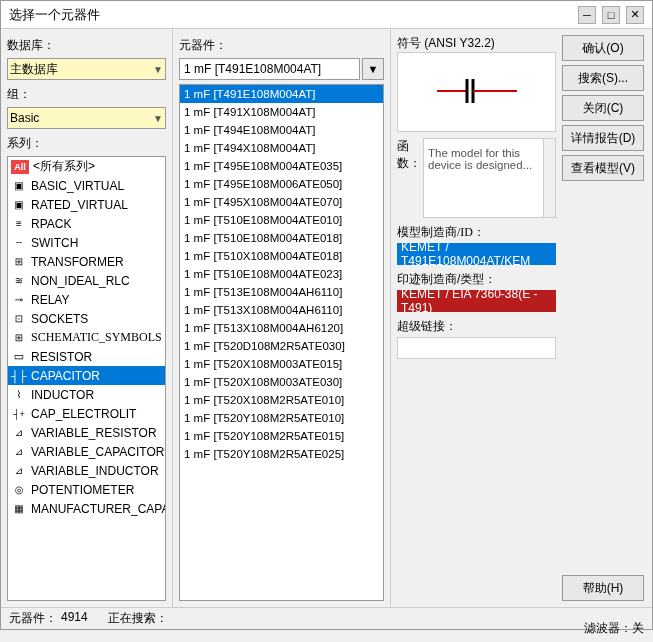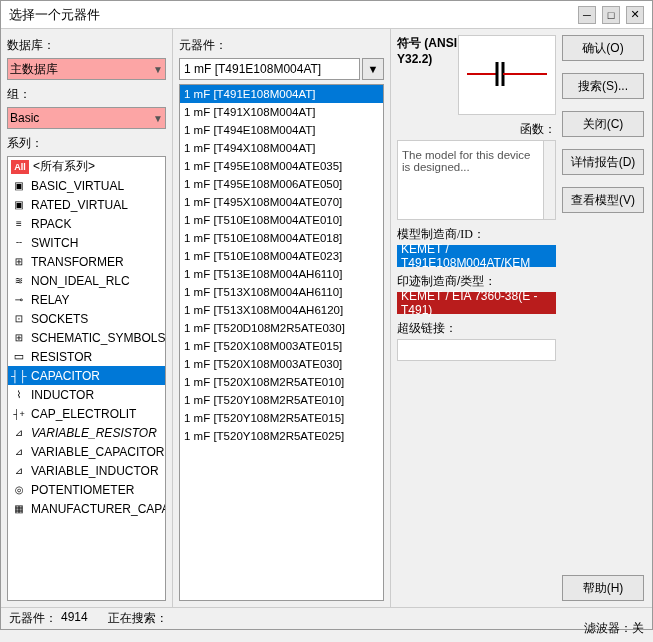--- a/index.html
+++ b/index.html
@@ -64,21 +64,21 @@
     }
     .label-row {
       font-size: 12px;
       color: #000;
       margin-top: 2px;
     }
     .select-box {
       width: 100%;
       height: 22px;
       border: 1px solid #999;
-      background: #fca5a5;
+      background: #fef9c3;
       font-size: 12px;
       padding: 1px 2px;
       display: flex;
       align-items: center;
       justify-content: space-between;
       cursor: pointer;
     }
     .select-arrow {
       font-size: 10px;
       color: #555;
@@ -179,45 +179,43 @@
     .right-panel {
       flex: 1;
       display: flex;
       flex-direction: column;
       padding: 6px;
       gap: 6px;
     }
     .symbol-section {
       border: 0;
       display: flex;
-      flex-direction: row;
-      font-weight: bold;
+      flex-direction: column;
     }
     .symbol-title {
       font-size: 12px;
       color: #000;
     }
     .symbol-box {
       width: 100%;
       height: 80px;
       border: 1px solid #ccc;
       background: #fff;
       display: flex;
       align-items: center;
       justify-content: center;
     }
     .capacitor-symbol svg {
       width: 80px;
       height: 50px;
     }
     .function-section {
       display: flex;
-      flex-direction: column;
+      flex-direction: row;
       gap: 2px;
-      align-items: flex-end;
     }
     .function-title {
       font-size: 12px;
     }
     .function-box {
       border: 1px solid #ccc;
       background: #fff;
       padding: 4px;
       font-size: 11.5px;
       height: 80px;
@@ -279,21 +277,21 @@
     .hyperlink-box {
       border: 1px solid #ccc;
       background: #fff;
       height: 22px;
     }
     
     .buttons-panel {
       width: 90px;
       display: flex;
       flex-direction: column;
-      gap: 12px;
+      gap: 4px;
       padding: 6px 20px 6px 0;
     }
     .action-btn {
       width: 82px;
       height: 26px;
       border: 1px solid #999;
       background: #e8e8e8;
       cursor: pointer;
       font-size: 12px;
       display: flex;
@@ -393,41 +391,41 @@
           <div class="series-item">
             <span class="series-icon">⊸</span>
             <span style="font-size: 12px;">RELAY</span>
           </div>
           <div class="series-item">
             <span class="series-icon">⊡</span>
             <span style="font-size: 12px;">SOCKETS</span>
           </div>
           <div class="series-item">
             <span class="series-icon">⊞</span>
-            <span style="font-size: 12px;">SCHEMATIC_SYMBOLS</span>
+            <span style="font-size: 12px; font-family: Liberation Serif, serif;">SCHEMATIC_SYMBOLS</span>
           </div>
           <div class="series-item">
             <span class="series-icon" style="font-size: 11px;">▭</span>
             <span style="font-size: 12px;">RESISTOR</span>
           </div>
           <div class="series-item selected">
             <span class="series-icon" style="font-size: 11px;">┤├</span>
             <span style="font-size: 12px;">CAPACITOR</span>
           </div>
           <div class="series-item">
             <span class="series-icon">⌇</span>
             <span style="font-size: 12px;">INDUCTOR</span>
           </div>
           <div class="series-item">
             <span class="series-icon" style="font-size: 9px;">┤+</span>
             <span style="font-size: 12px;">CAP_ELECTROLIT</span>
           </div>
           <div class="series-item">
             <span class="series-icon">⊿</span>
-            <span style="font-size: 12px; font-style: italic;">VARIABLE_RESISTOR</span>
+            <span style="font-size: 12px;">VARIABLE_RESISTOR</span>
           </div>
           <div class="series-item">
             <span class="series-icon">⊿</span>
             <span style="font-size: 12px;">VARIABLE_CAPACITOR</span>
           </div>
           <div class="series-item">
             <span class="series-icon">⊿</span>
             <span style="font-size: 12px;">VARIABLE_INDUCTOR</span>
           </div>
           <div class="series-item">
@@ -454,20 +452,21 @@
       <div class="comp-list" id="comp-list">
           <div class="comp-item selected">1 mF  [T491E108M004AT]</div>
           <div class="comp-item">1 mF  [T491X108M004AT]</div>
           <div class="comp-item">1 mF  [T494E108M004AT]</div>
           <div class="comp-item">1 mF  [T494X108M004AT]</div>
           <div class="comp-item">1 mF  [T495E108M004ATE035]</div>
           <div class="comp-item">1 mF  [T495E108M006ATE050]</div>
           <div class="comp-item">1 mF  [T495X108M004ATE070]</div>
           <div class="comp-item">1 mF  [T510E108M004ATE010]</div>
           <div class="comp-item">1 mF  [T510E108M004ATE018]</div>
+          <div class="comp-item">1 mF  [T510X108M004ATE018]</div>
           <div class="comp-item">1 mF  [T510E108M004ATE023]</div>
           <div class="comp-item">1 mF  [T513E108M004AH6110]</div>
           <div class="comp-item">1 mF  [T513X108M004AH6110]</div>
           <div class="comp-item">1 mF  [T513X108M004AH6120]</div>
           <div class="comp-item">1 mF  [T520D108M2R5ATE030]</div>
           <div class="comp-item">1 mF  [T520X108M003ATE015]</div>
           <div class="comp-item">1 mF  [T520X108M003ATE030]</div>
           <div class="comp-item">1 mF  [T520X108M2R5ATE010]</div>
           <div class="comp-item">1 mF  [T520Y108M2R5ATE010]</div>
           <div class="comp-item">1 mF  [T520Y108M2R5ATE015]</div>

